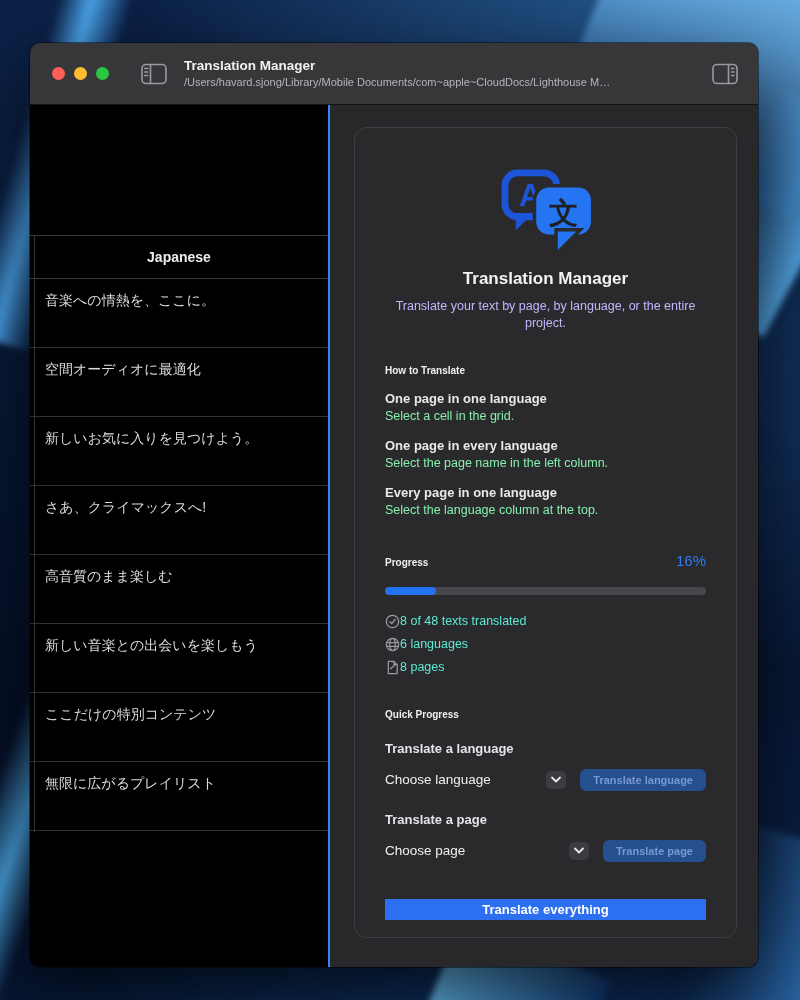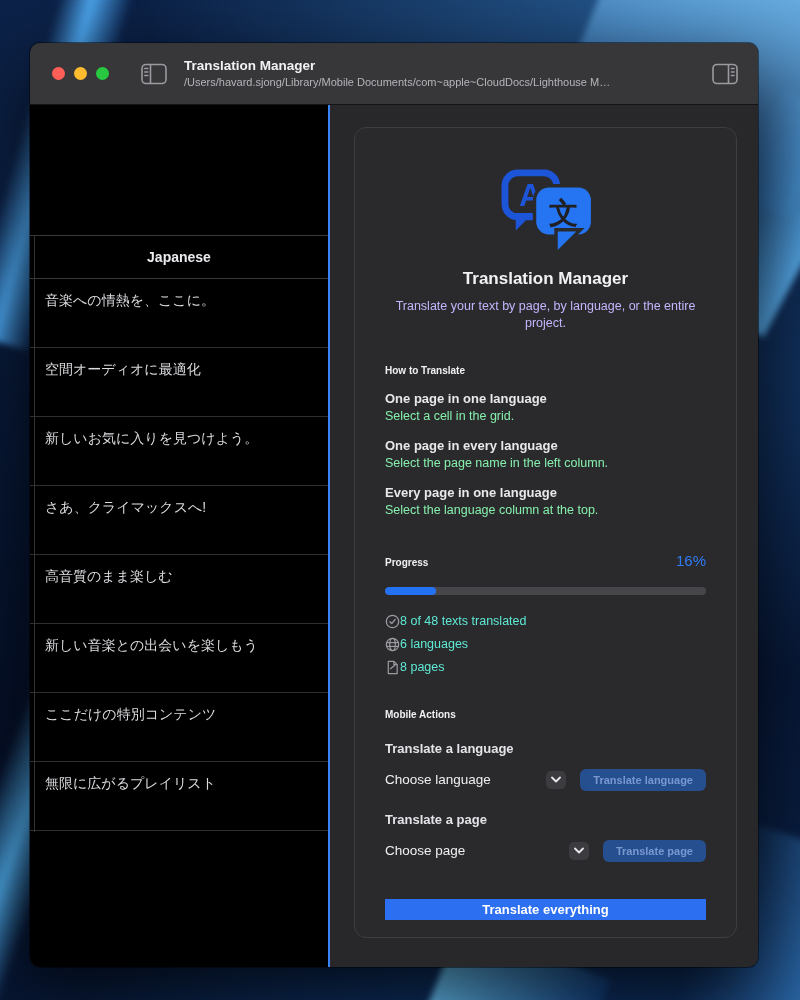--- a/index.html
+++ b/index.html
@@ -237,21 +237,21 @@
                 <path d="M3.5 1.5 h6 l3.5 3.5 v9.5 h-9.5 z" stroke-linejoin="round"></path>
                 <path d="M9.5 1.5 v3.5 h3.5"></path>
                   <line x1="5.5" y1="9.5" x2="10.5" y2="5.5"></line>
               </svg>
               <span>8 pages</span>
             </div>
           </div>
         </div>
 
         <div class="quick">
-          <div class="sec-heading">Mobile Actions</div>
+          <div class="sec-heading">Quick Progress</div>
 
           <div class="qa-label">Translate a language</div>
           <div class="qa-row">
             <span class="dd-text" style="font-size:13.5px;color:#f0f0f2;">Choose language</span>
             <span class="dd-chev">
               <svg width="10" height="7" viewBox="0 0 10 7" fill="none" stroke="currentColor" stroke-width="1.8" stroke-linecap="round" stroke-linejoin="round">
                   <polyline points="1,1.5 5,5.5 9,1.5"></polyline>
                 </svg>
             </span>
             <button class="btn-disabled">Translate language</button>

